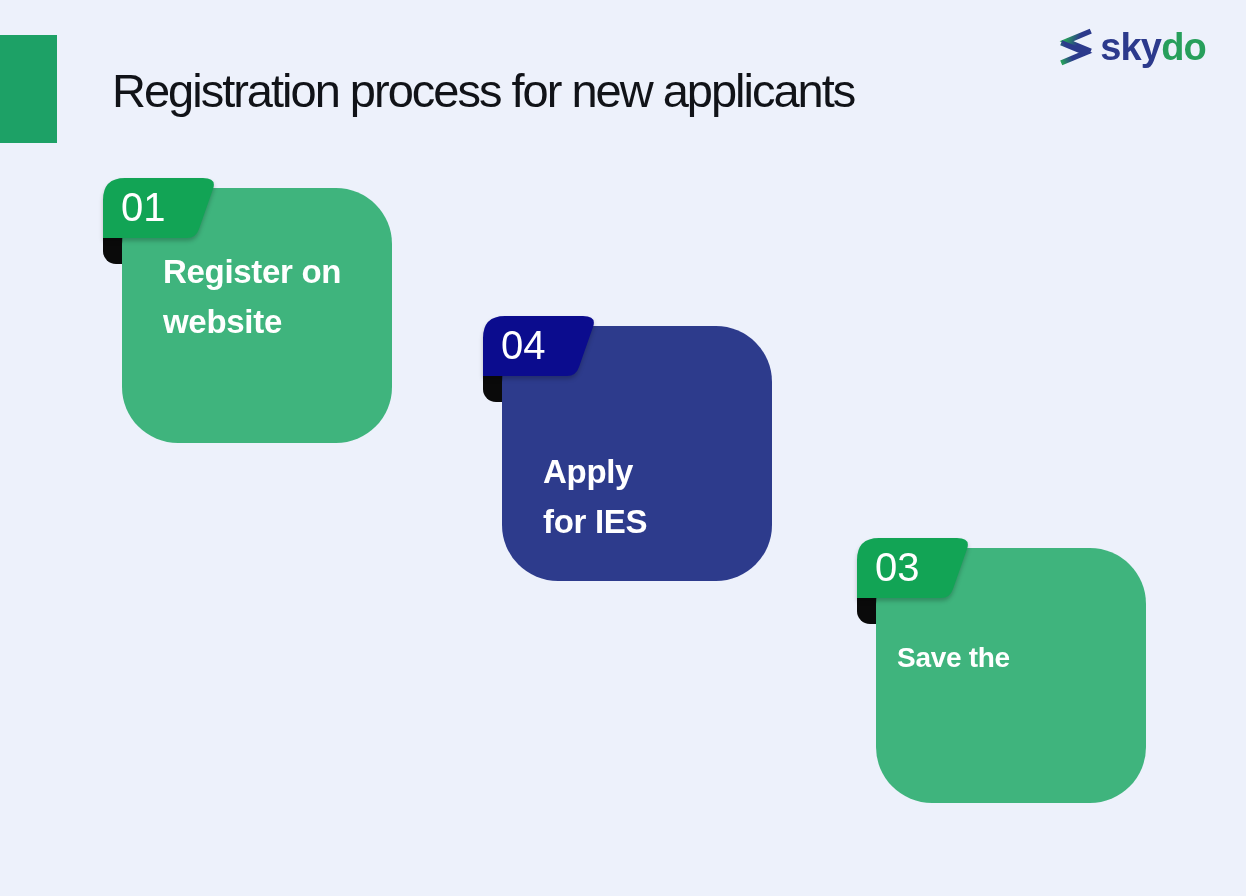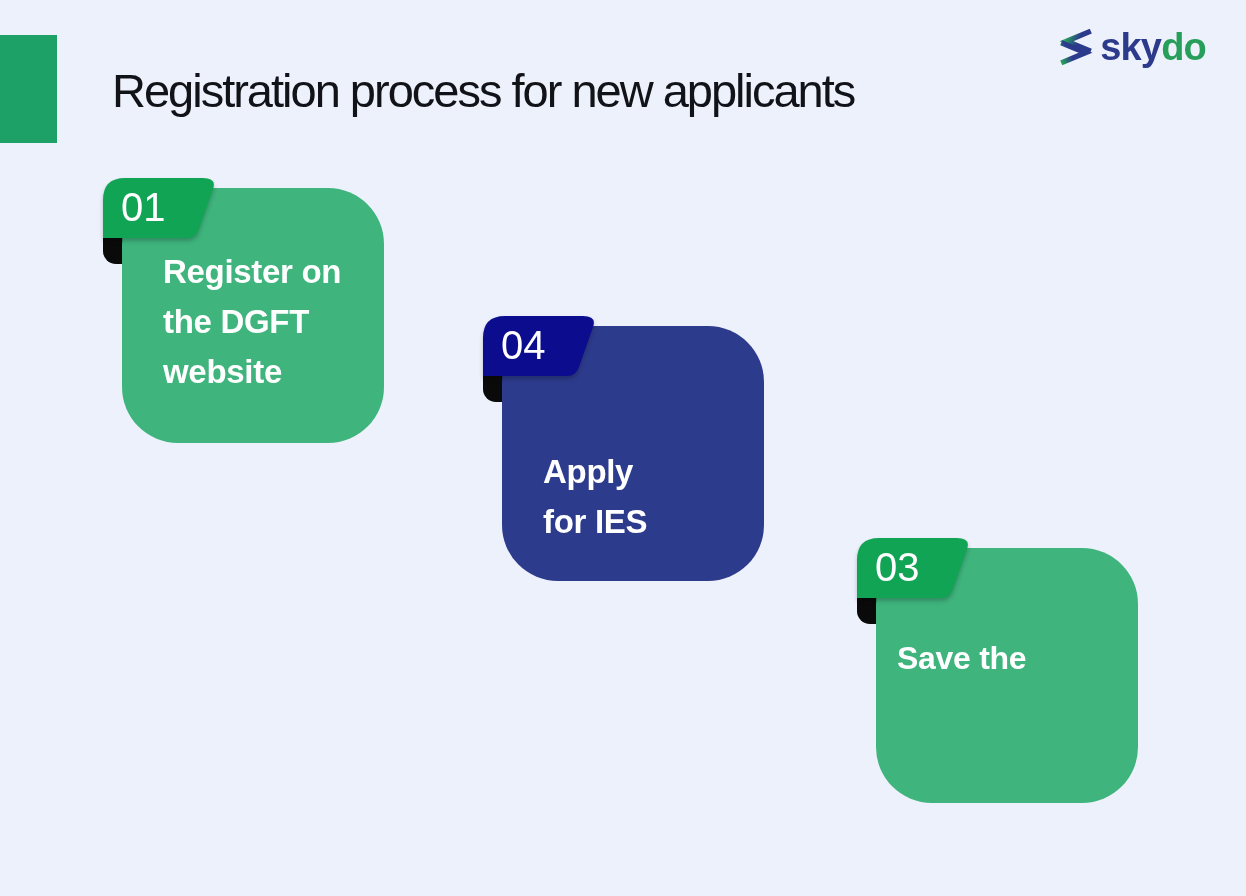--- a/index.html
+++ b/index.html
@@ -53,30 +53,31 @@
     background: var(--fold, #0a0a0a);
     border-radius: 0 0 0 13px;
     z-index: 1;
   }
   .card {
     position: absolute; left: 19px; top: 10px;
     width: 262px; height: 255px;
     border-radius: 56px;
     background: var(--card-c);
     z-index: 2;
+    padding-left: 8px;
   }
   .card-text {
     position: absolute;
     color: var(--card-text, #ffffff);
     font-weight: 700;
     letter-spacing: -0.3px;
   }
   .step-1 .card-text { left: 41px; top: 59px; font-size: 33px; line-height: 50px; }
   .step-2 .card-text { left: 41px; top: 81px; font-size: 33px; line-height: 50px; margin-top: 40px; }
-  .step-3 .card-text { left: 21px; top: 91px; font-size: 32px; line-height: 38px; }
+  .step-3 .card-text { left: 21px; top: 91px; font-size: 28px; line-height: 38px; }
 
   .badge-wrap {
     position: absolute; left: 0; top: 0;
     width: 117px; height: 75px;
     z-index: 3;
     filter: drop-shadow(0 3px 2px rgba(0,0,0,0.22));
   }
   .badge-shape { position: absolute; left: 0; top: 0; display: block; }
   .badge-shape path { fill: var(--badge-c); }
   .badge-num {
@@ -107,21 +108,20 @@
     <path d="M4 14 L27 23.5 L4 33" fill="none" stroke="url(#gb)" stroke-width="5"></path>
   </svg>
   <div class="logo-text"><span class="sky">sky</span><span class="do">do</span></div>
 </div>
 
 <div class="step step-1 green">
   <div class="fold"></div>
   <div class="card">
     <div class="card-text">
       <div>Register on</div>
-      <div>the DGFT</div>
       <div>website</div>
     </div>
   </div>
   <div class="badge-wrap">
     <svg class="badge-shape" width="117" height="60" viewBox="0 0 117 60">
       <path d="M22 0 L100 0 Q114 0 110 11 L96 51 Q93 60 84 60 L0 60 L0 22 Q0 0 22 0 Z"></path>
     </svg>
     <span class="badge-num">01</span>
   </div>
 </div>

